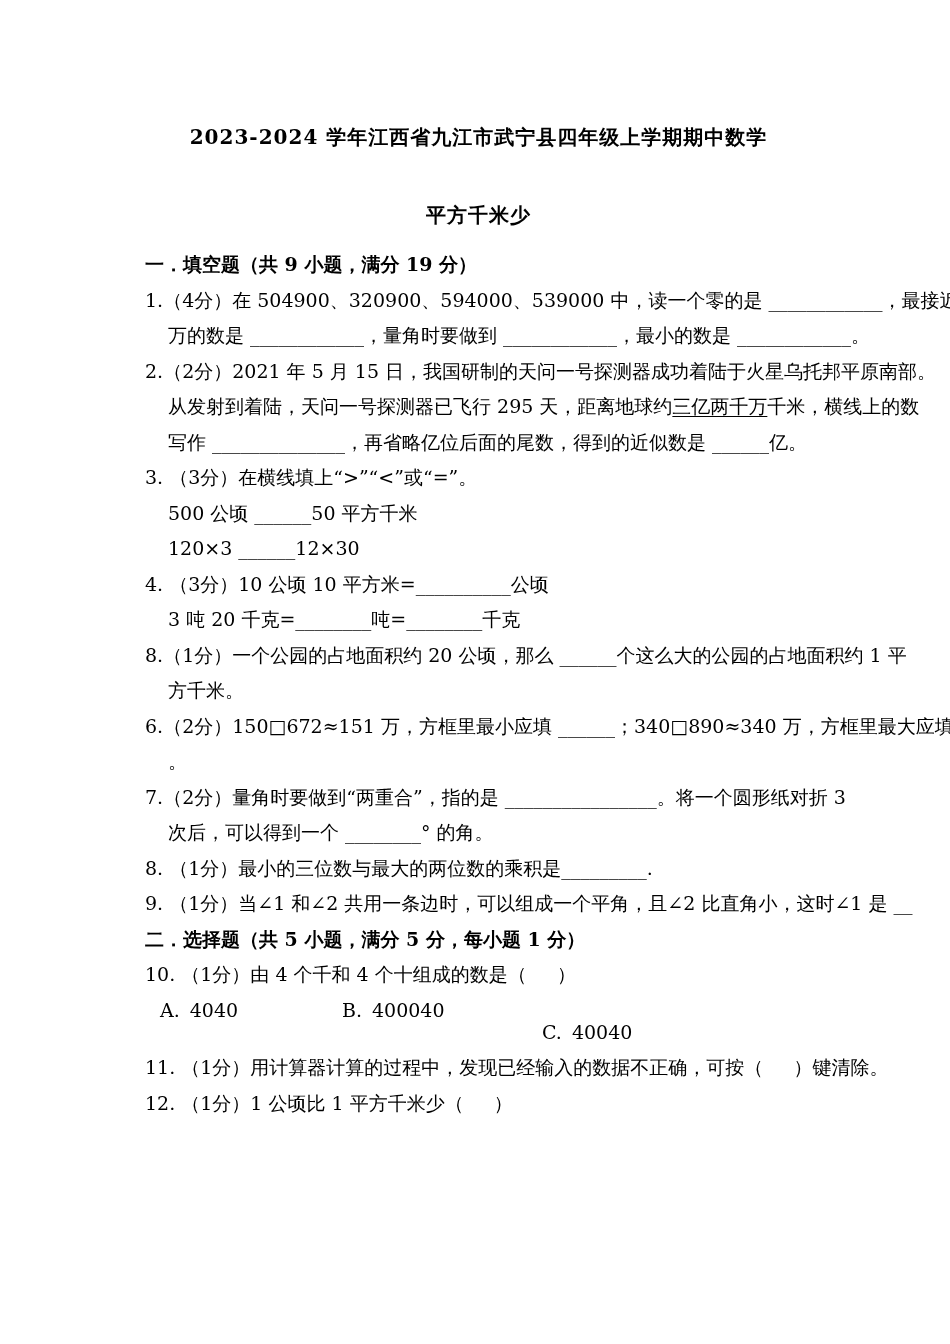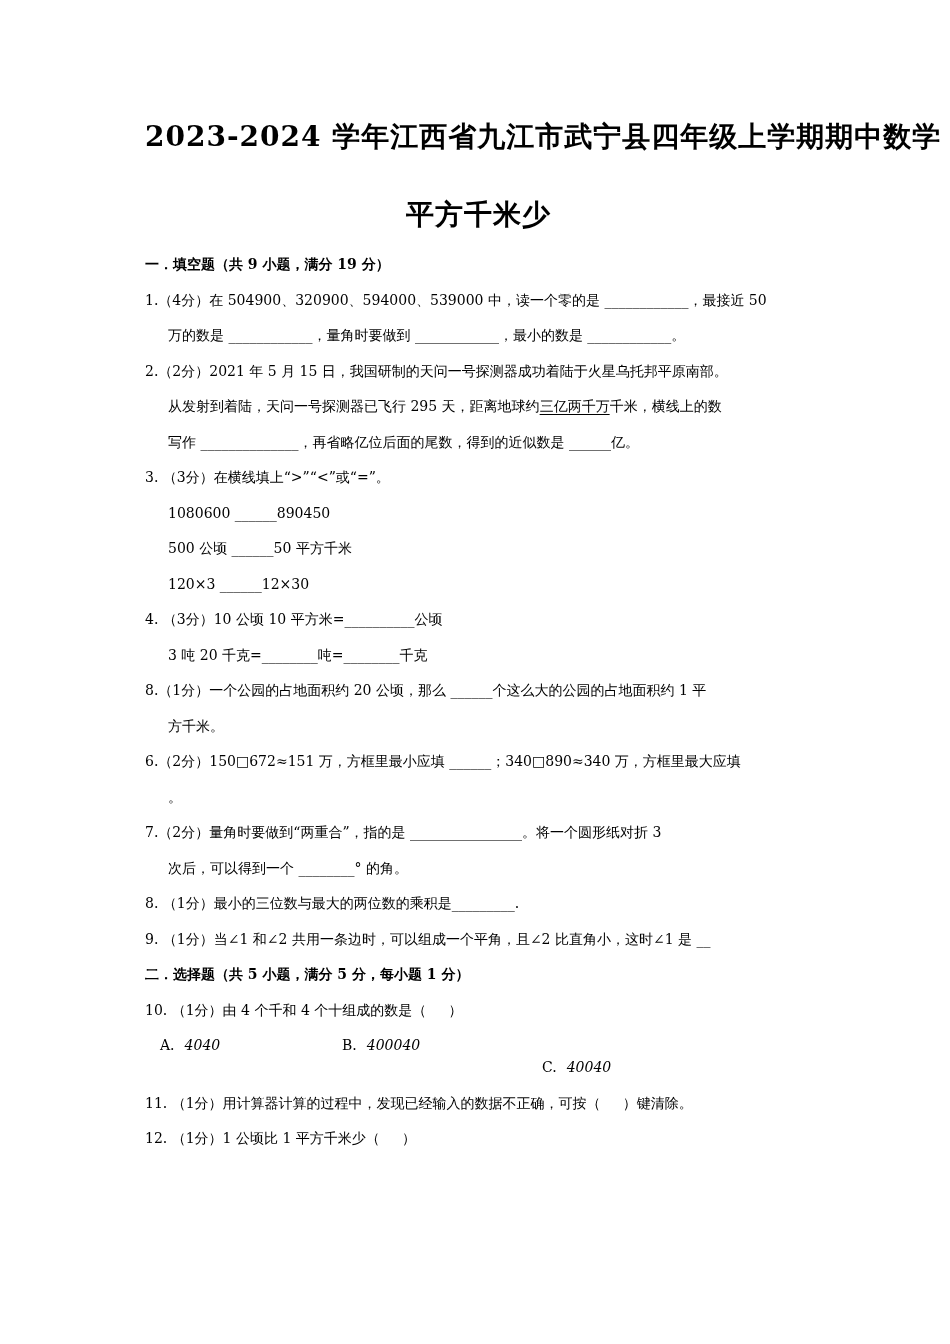--- a/index.html
+++ b/index.html
@@ -7,59 +7,58 @@
     position:relative;
     width:950px;height:1344px;
     box-sizing:border-box;
     background:#ffffff;
     color:#000000;
     overflow:hidden;
     padding:120px 138px 0 145px;
     font-family:"DejaVu Serif","DejaVu Sans","Liberation Serif",serif;
   }
   .t1,.t2{
-    font-size:28px;font-weight:bold;text-align:center;
+    font-size:20px;font-weight:bold;text-align:center;
     line-height:34px;margin:0;white-space:nowrap;
     letter-spacing:1px;
   }
   .t1{margin-bottom:44px;}
   .t2{margin-bottom:15px;}
   .ln{
-    font-size:14px;line-height:35.5px;
+    font-size:19px;line-height:35.5px;
     white-space:nowrap;
   }
   .sec{font-weight:bold;}
   .ind{padding-left:23px;}
   .u{text-decoration:underline;text-underline-offset:3px;}
   .opts{display:flex;padding-left:15px;}
   .opt-a{display:inline-block;width:182px;}
   .opt-b{display:inline-block;width:200px;}
   .opt-c{display:inline-block;margin-top:22px;}
-  .val{margin-left:10px;font-style:italic;}
+  .val{margin-left:10px;}
   .italic{font-style:italic;}
 </style>
 </head>
 <body>
 
 <div class="page">
 
   <div class="t1">2023-2024 学年江西省九江市武宁县四年级上学期期中数学</div>
   <div class="t2">平方千米少</div>
 
   <div class="ln sec">一．填空题（共 9 小题，满分 19 分）</div>
 
   <div class="ln">1.（4分）在 504900、320900、594000、539000 中，读一个零的是 ____________，最接近 50</div>
   <div class="ln ind">万的数是 ____________，量角时要做到 ____________，最小的数是 ____________。</div>
 
   <div class="ln">2.（2分）2021 年 5 月 15 日，我国研制的天问一号探测器成功着陆于火星乌托邦平原南部。</div>
   <div class="ln ind"><span>从发射到着陆，天问一号探测器已飞行 295 天，距离地球约</span><span class="u">三亿两千万</span><span>千米，横线上的数</span></div>
   <div class="ln ind">写作 ______________，再省略亿位后面的尾数，得到的近似数是 ______亿。</div>
 
   <div class="ln">3.&nbsp;（3分）在横线填上“&gt;”“&lt;”或“=”。</div>
-  <div class="ln ind">1080600 ______890450</div>
   <div class="ln ind">500 公顷 ______50 平方千米</div>
   <div class="ln ind">120×3 ______12×30</div>
 
   <div class="ln">4.&nbsp;（3分）10 公顷 10 平方米=__________公顷</div>
   <div class="ln ind">3 吨 20 千克=________吨=________千克</div>
 
   <div class="ln">8.（1分）一个公园的占地面积约 20 公顷，那么 ______个这么大的公园的占地面积约 1 平</div>
   <div class="ln ind">方千米。</div>
 
   <div class="ln">6.（2分）150□672≈151 万，方框里最小应填 ______；340□890≈340 万，方框里最大应填</div>

